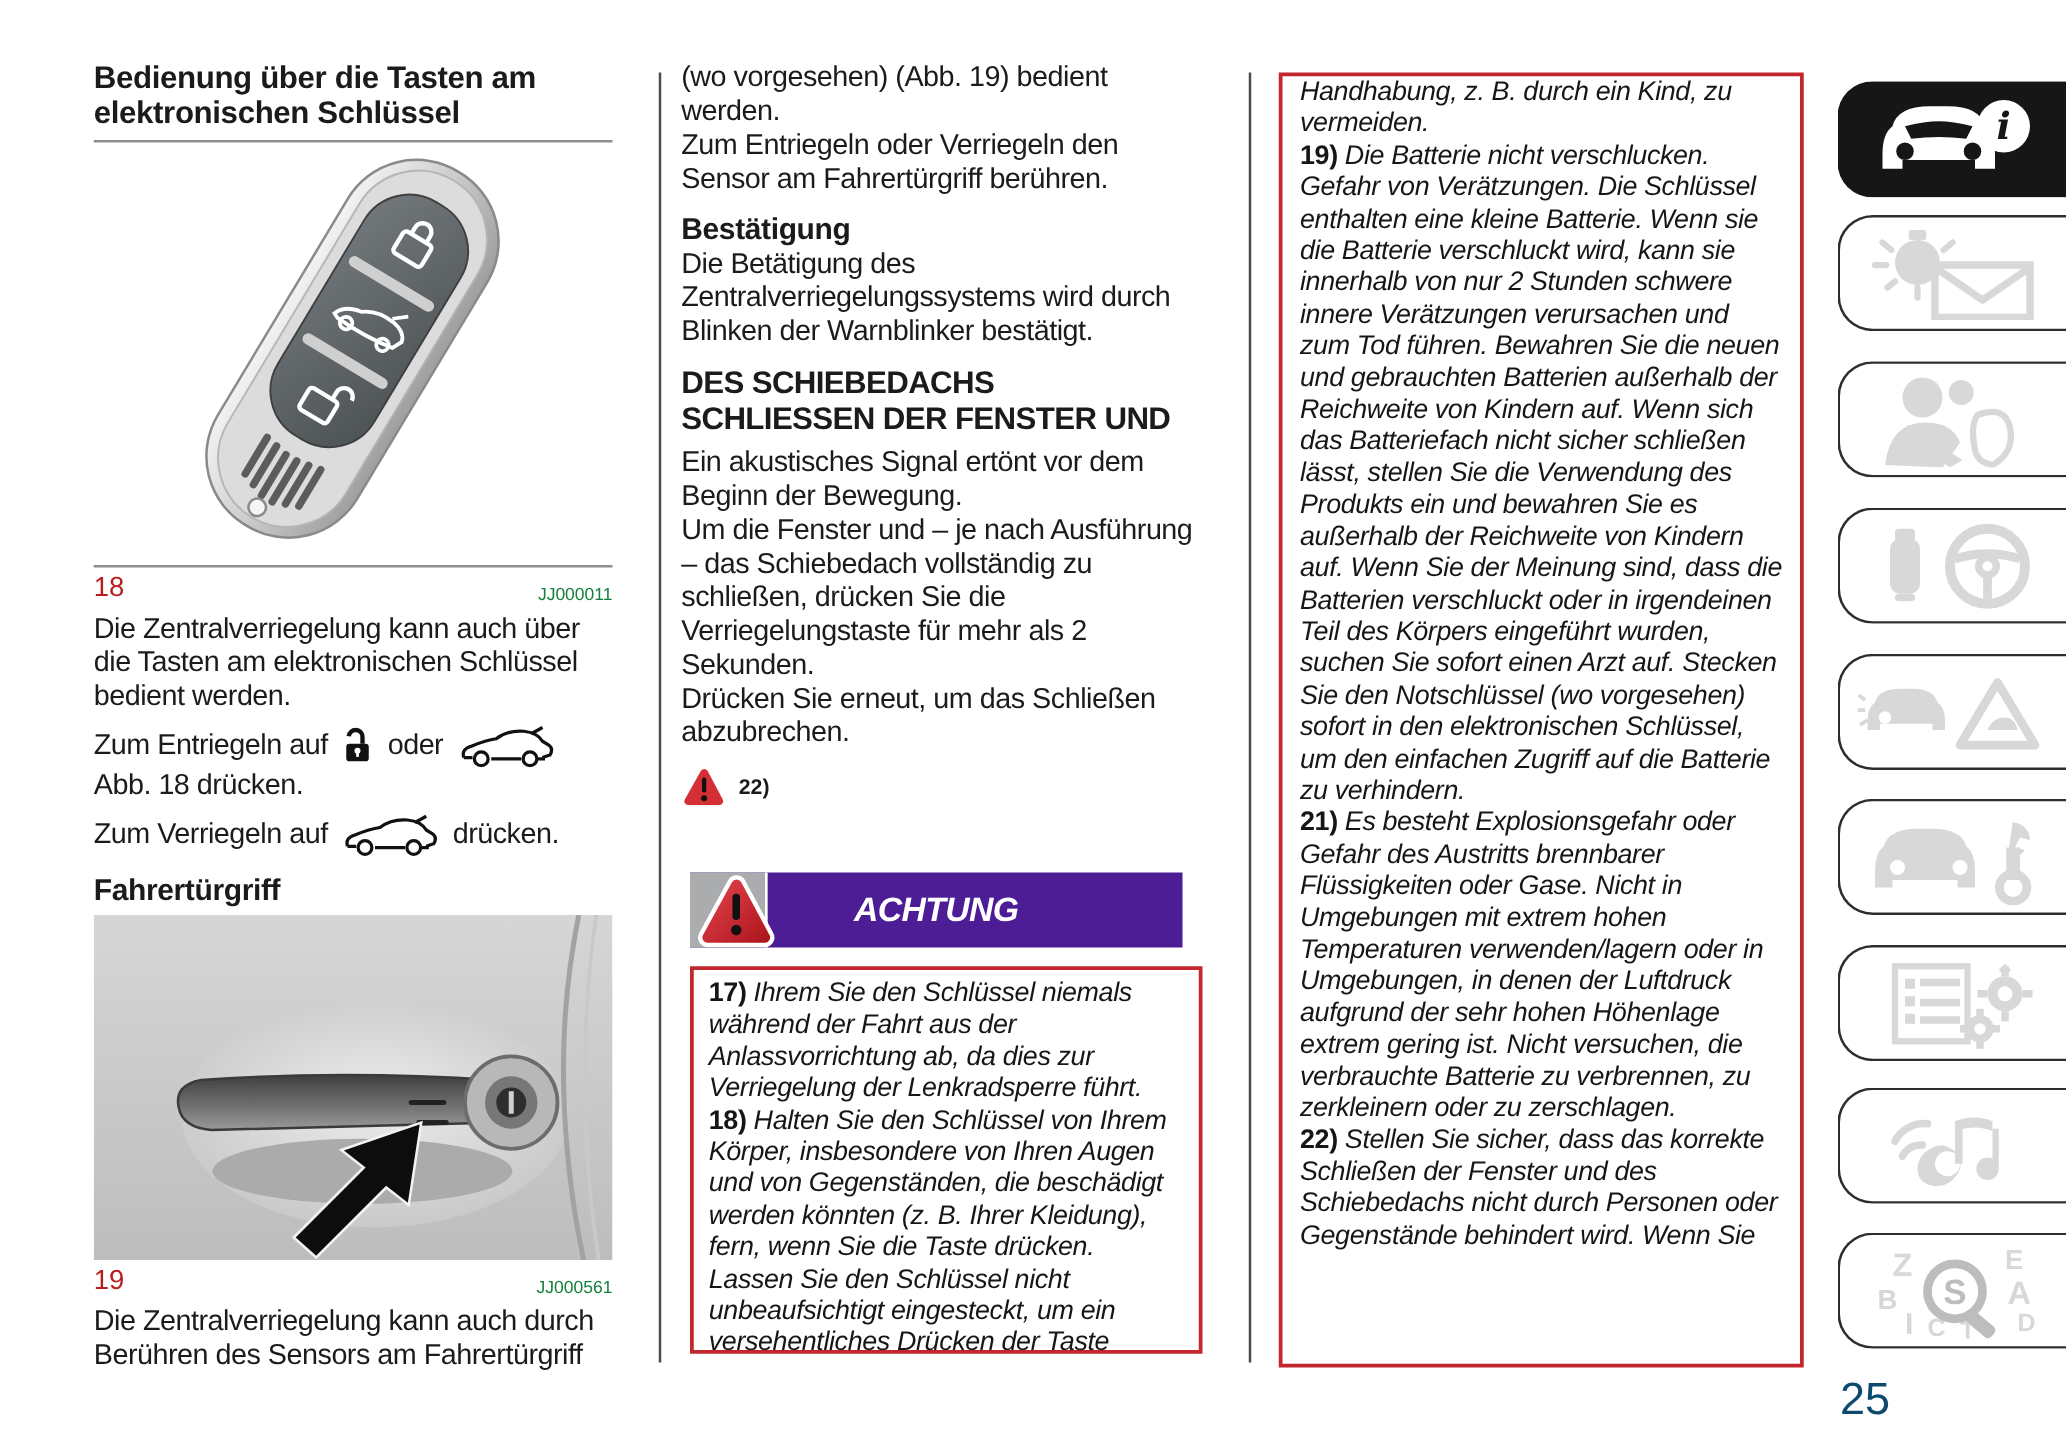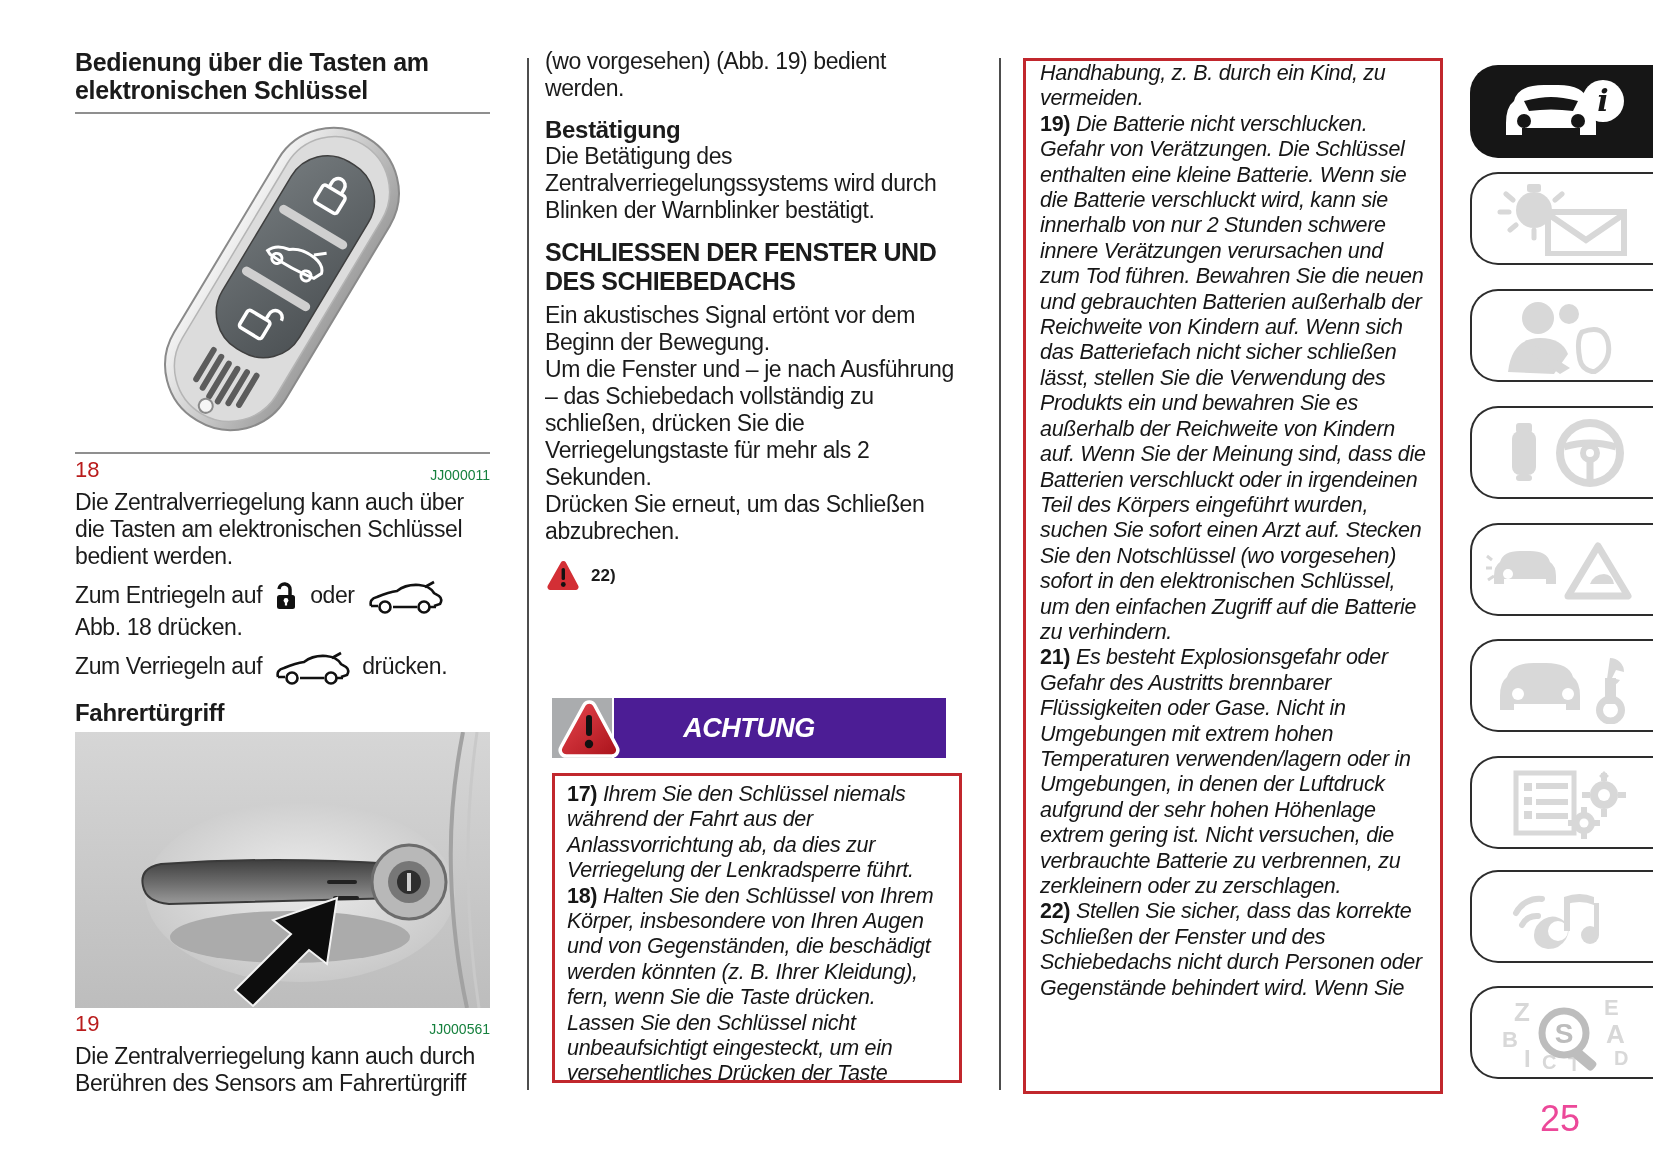--- a/index.html
+++ b/index.html
@@ -37,21 +37,21 @@
   .warnbox{border:3px solid #c1272d;box-sizing:border-box;overflow:hidden;
            font-style:italic;font-size:21.5px;line-height:25.4px;letter-spacing:-0.3px;color:#161616;}
   .warnbox b{font-style:normal;font-weight:bold;}
   .wb2{position:absolute;left:552px;top:773px;width:410px;height:310px;padding:6px 12px;}
   .wb3{position:absolute;left:1023px;top:58px;width:420px;height:1036px;padding:0 14px;}
   
   .tile{position:absolute;left:1470px;width:183px;height:93px;box-sizing:border-box;
         border:2px solid #2d2d2d;border-right:none;border-radius:28px 0 0 28px;background:#fff;
         display:flex;align-items:center;padding-left:14px;}
   .tile.active{background:#161616;border-color:#161616;}
-  .pagenum{position:absolute;left:1520px;top:1098px;width:80px;text-align:center;font-size:36px;color:#ec4899;}
+  .pagenum{position:absolute;left:1452px;top:1098px;width:80px;text-align:center;font-size:36px;color:#0c4a6e;}
   
   .photo{display:block;}
   .mt6{margin-top:6px;} .mt10{margin-top:10px;} .mt14{margin-top:14px;}
 </style>
 </head>
 <body>
 
 <div class="page">
 
   <section class="col col1">
@@ -195,25 +195,26 @@
       <span class="fig-code">JJ000561</span>
     </div>
 
     <p class="body-text mt6">Die Zentralverriegelung kann auch durch Berühren des Sensors am Fahrertürgriff</p>
   </section>
 
   <div class="vsep vsep1"></div>
 
   <section class="col col2">
     <p class="body-text">(wo vorgesehen) (Abb. 19) bedient werden.</p>
+    <p class="body-text">Zum Entriegeln oder Verriegeln den Sensor am Fahrertürgriff berühren.</p>
     <h4 class="mt14">Bestätigung</h4>
     <p class="body-text">Die Betätigung des Zentralverriegelungssystems wird durch Blinken der Warnblinker bestätigt.</p>
     <div class="section-head">
+      <div>DES SCHIEBEDACHS</div>
       <div>SCHLIESSEN DER FENSTER UND</div>
-      <div>DES SCHIEBEDACHS</div>
     </div>
     <p class="body-text mt6">Ein akustisches Signal ertönt vor dem Beginn der Bewegung.</p>
     <p class="body-text">Um die Fenster und – je nach Ausführung – das Schiebedach vollständig zu schließen, drücken Sie die Verriegelungstaste für mehr als 2 Sekunden.</p>
     <p class="body-text">Drücken Sie erneut, um das Schließen abzubrechen.</p>
 
     <div class="warnref">
       <svg width="36" height="34" viewBox="0 0 36 34">
         <path d="M15 3 a4 4 0 0 1 6.8 0 L34 26 a4 4 0 0 1 -3.4 6 H5.4 A4 4 0 0 1 2 26 Z" fill="#d32f35" stroke="#fff" stroke-width="2"></path>
         <rect x="16.6" y="9" width="3.4" height="12" rx="1.6" fill="#111"></rect>
         <circle cx="18.3" cy="25.5" r="2.4" fill="#111"></circle>

